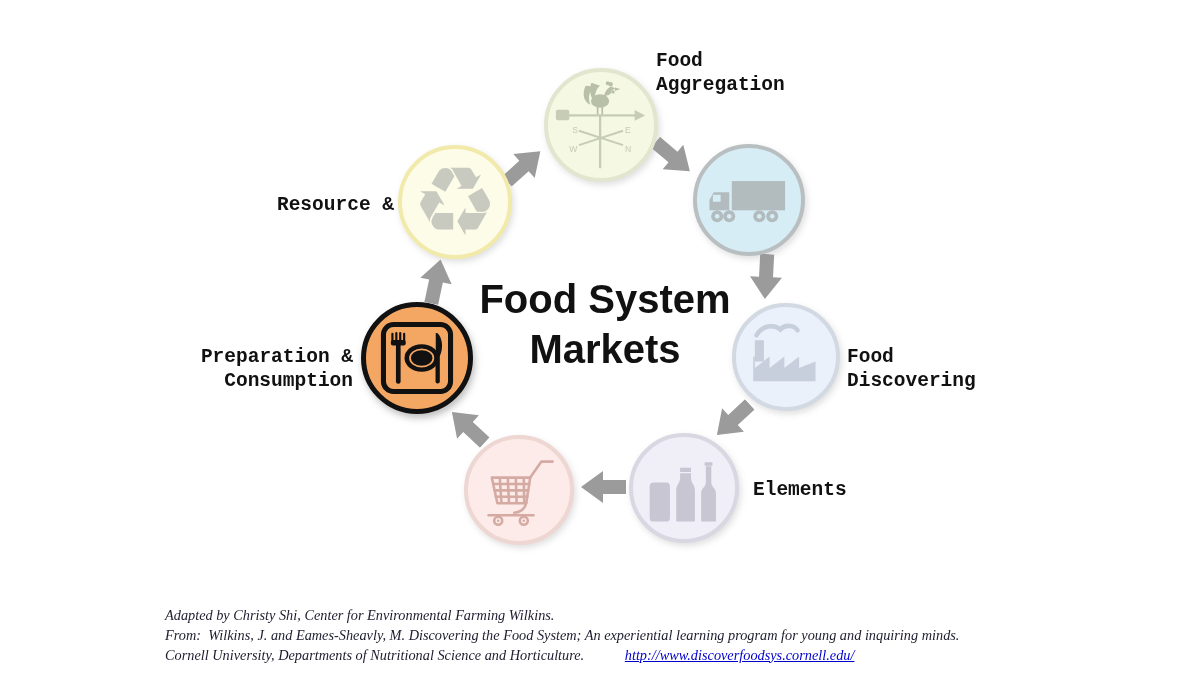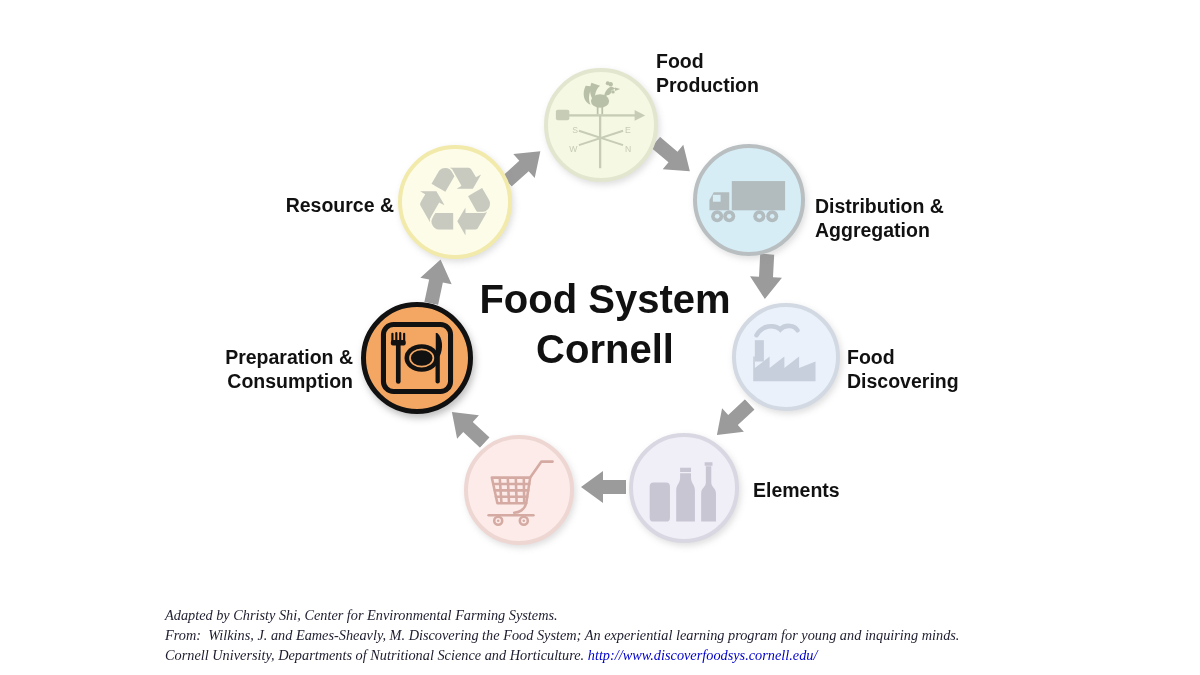--- a/index.html
+++ b/index.html
@@ -2,40 +2,40 @@
 <html><head>
 <meta charset="utf-8">
 <style>
   html,body{margin:0;padding:0;background:#fff;}
   #canvas{position:relative;width:1200px;height:675px;background:#fff;overflow:hidden;
           font-family:"Liberation Sans",sans-serif;color:#111;}
   .circle{position:absolute;border-radius:50%;box-sizing:border-box;
           display:flex;align-items:center;justify-content:center;
           box-shadow:2px 3px 6px rgba(150,150,150,0.30);}
   .node-label{position:absolute;font-weight:bold;font-size:19.5px;line-height:24px;
-          color:#111;white-space:nowrap;}
+          color:#111;white-space:nowrap;font-family:Liberation Mono, monospace;}
   .node-label div{white-space:nowrap;}
   .arrow{position:absolute;width:46px;height:34px;}
   #title{position:absolute;left:420px;top:274px;width:370px;text-align:center;
          font-weight:bold;font-size:40px;line-height:50px;color:#111;}
   #footer{position:absolute;left:165px;top:606px;font-family:"Liberation Serif",serif;
           font-style:italic;font-size:14.3px;line-height:19.8px;color:#1c1c2e;}
   .footer-line{white-space:pre;}
-  #footer a{color:#0000cc;cursor:pointer;}
+  #footer a{color:#0000cc;text-decoration:underline;cursor:pointer;margin-left:37px;}
   .recycle-glyph{font-family:"DejaVu Sans",sans-serif;font-size:96px;line-height:1;
           color:#c8cabf;user-select:none;}
 </style>
 </head>
 <body>
 
 <div id="canvas">
 
   <div id="title">
     <div>Food System</div>
-    <div>Cornell</div>
+    <div>Markets</div>
   </div>
 
   <svg class="arrow" style="left:501px;top:149px;transform:rotate(-42deg);" viewBox="0 0 46 34">
     <polygon points="0,10 23,10 23,1 45,17 23,33 23,24 0,24" fill="#9b9b9b"></polygon>
     </svg>
   <svg class="arrow" style="left:650px;top:140px;transform:rotate(40deg);" viewBox="0 0 46 34">
     <polygon points="0,10 23,10 23,1 45,17 23,33 23,24 0,24" fill="#9b9b9b"></polygon>
     </svg>
   <svg class="arrow" style="left:743px;top:260px;transform:rotate(93deg);" viewBox="0 0 46 34">
     <polygon points="0,10 23,10 23,1 45,17 23,33 23,24 0,24" fill="#9b9b9b"></polygon>
@@ -81,21 +81,21 @@
       <g fill="#c6ccb6" font-size="9">
         <text x="20" y="58">S</text>
           <text x="75" y="58">E</text>
         <text x="17" y="78">W</text>
           <text x="75" y="78">N</text>
       </g>
     </svg>
   </div>
   <div class="node-label" style="left:656px;top:49px;">
     <div>Food</div>
-    <div>Production</div>
+    <div>Aggregation</div>
   </div>
 
   <div class="circle" style="left:693px;top:144px;width:112px;height:112px;
        background:#d6edf6;border:4px solid #b9bfc1;">
     <svg width="86" height="60" viewBox="0 0 100 60">
       <g fill="#b2bbbe">
         <rect x="30" y="8" width="62" height="34"></rect>
         <path d="M4,42 V30 L9,21 h18 v21 Z"></path>
         <circle cx="13" cy="49" r="7"></circle>
           <circle cx="27" cy="49" r="7"></circle>
@@ -103,24 +103,20 @@
           <circle cx="77" cy="49" r="7"></circle>
       </g>
       <rect x="8" y="24" width="9" height="8" fill="#d6edf6"></rect>
       <g fill="#d6edf6">
         <circle cx="13" cy="49" r="2.7"></circle>
           <circle cx="27" cy="49" r="2.7"></circle>
         <circle cx="62" cy="49" r="2.7"></circle>
           <circle cx="77" cy="49" r="2.7"></circle>
       </g>
     </svg>
-  </div>
-  <div class="node-label" style="left:815px;top:194px;">
-    <div>Distribution &amp;</div>
-    <div>Aggregation</div>
   </div>
 
   <div class="circle" style="left:732px;top:303px;width:108px;height:108px;
        background:#eaf1fb;border:4px solid #d3d9e2;">
     <svg width="82" height="72" viewBox="0 0 100 85">
       <rect x="12" y="22" width="11" height="26" fill="#c6cfdb"></rect>
       <path d="M10,72 V42 L12,42 V56 L30,42 V56 L48,42 V56 L66,42 V56 L86,48 V72 Z" fill="#c6cfdb"></path>
       <path d="M14,16 C20,4 36,2 43,9 C49,2 61,4 64,10" stroke="#c6cfdb" stroke-width="5.5" fill="none" stroke-linecap="round"></path>
     </svg>
   </div>
@@ -194,18 +190,18 @@
 
   <div class="circle" style="left:398px;top:145px;width:114px;height:114px;
        background:#fdfce9;border:4px solid #f2eaaa;">
     <span class="recycle-glyph">♻</span>
   </div>
   <div class="node-label" style="left:192px;top:193px;width:202px;text-align:right;">
     <div>Resource &amp;</div>
   </div>
 
   <div id="footer">
-    <div class="footer-line">Adapted by Christy Shi, Center for Environmental Farming Systems.</div>
+    <div class="footer-line">Adapted by Christy Shi, Center for Environmental Farming Wilkins.</div>
     <div class="footer-line">From:  Wilkins, J. and Eames-Sheavly, M. Discovering the Food System; An experiential learning program for young and inquiring minds.</div>
     <div class="footer-line"><span>Cornell University, Departments of Nutritional Science and Horticulture. </span><a>http://www.discoverfoodsys.cornell.edu/</a></div>
   </div>
 
 </div>
 
 </body></html>

